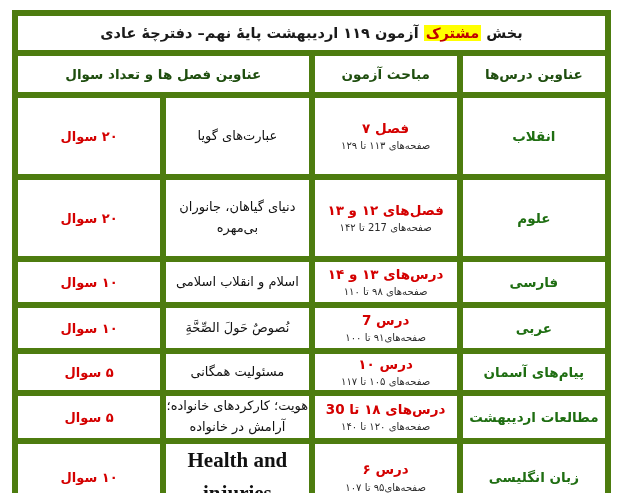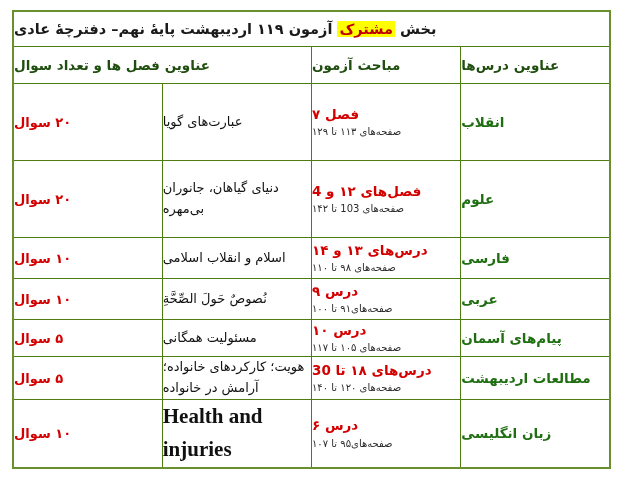--- a/index.html
+++ b/index.html
@@ -21,23 +21,23 @@
     box-sizing: border-box;
     padding: 10px 12px 6px 12px;
   }
   table.exam {
     border-collapse: collapse;
     width: 599px;
     table-layout: fixed;
     border: 2px solid #6a8f2e;
   }
   table.exam td, table.exam th {
-    border: 1px solid #4d7c0f;
+    border: 6px solid #4d7c0f;
     padding: 0;
-    text-align: left;
+    text-align: center;
     vertical-align: middle;
   }
   .title-cell {
     height: 34px;
     font-size: 14.5px;
     font-weight: bold;
     color: #1a1a1a;
     letter-spacing: 0;
   }
   .title-highlight {
@@ -115,41 +115,41 @@
           <div class="chapter-main">فصل ۷</div>
           <div class="chapter-pages">صفحه‌های ۱۱۳ تا ۱۲۹</div>
         </td>
         <td class="topics">عبارت‌های گویا</td>
         <td class="count">۲۰ سوال</td>
       </tr>
 
       <tr class="r-tall">
         <td class="subject">علوم</td>
         <td>
-          <div class="chapter-main">فصل‌های ۱۲ و 4</div>
-          <div class="chapter-pages">صفحه‌های 103 تا ۱۴۲</div>
+          <div class="chapter-main">فصل‌های ۱۲ و ۱۳</div>
+          <div class="chapter-pages">صفحه‌های 217 تا ۱۴۲</div>
         </td>
         <td class="topics">دنیای گیاهان، جانوران بی‌مهره</td>
         <td class="count">۲۰ سوال</td>
       </tr>
 
       <tr class="r-mid">
         <td class="subject">فارسی</td>
         <td>
           <div class="chapter-main">درس‌های ۱۳ و ۱۴</div>
           <div class="chapter-pages">صفحه‌های ۹۸ تا ۱۱۰</div>
         </td>
         <td class="topics">اسلام و انقلاب اسلامی</td>
         <td class="count">۱۰ سوال</td>
       </tr>
 
       <tr class="r-mid">
         <td class="subject">عربی</td>
         <td>
-          <div class="chapter-main">درس ۹</div>
+          <div class="chapter-main">درس 7</div>
           <div class="chapter-pages">صفحه‌های۹۱ تا ۱۰۰</div>
         </td>
         <td class="topics">نُصوصٌ حَولَ الصِّحَّةِ</td>
         <td class="count">۱۰ سوال</td>
       </tr>
 
       <tr class="r-small">
         <td class="subject">پیام‌های آسمان</td>
         <td>
           <div class="chapter-main">درس ۱۰</div>

